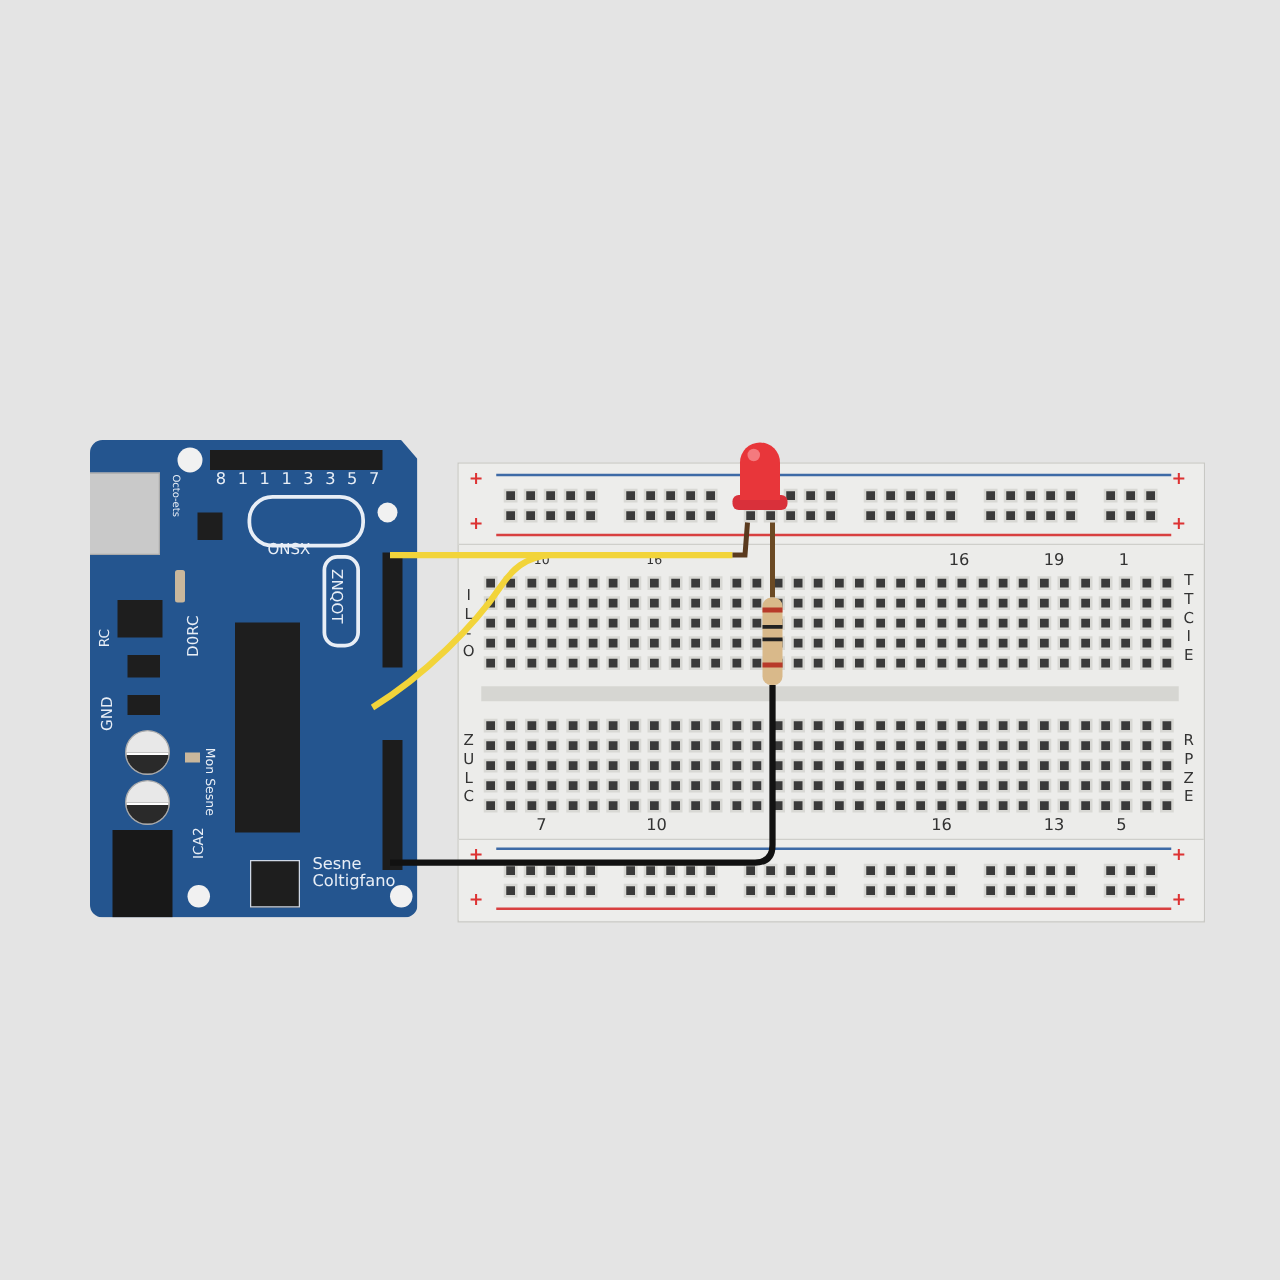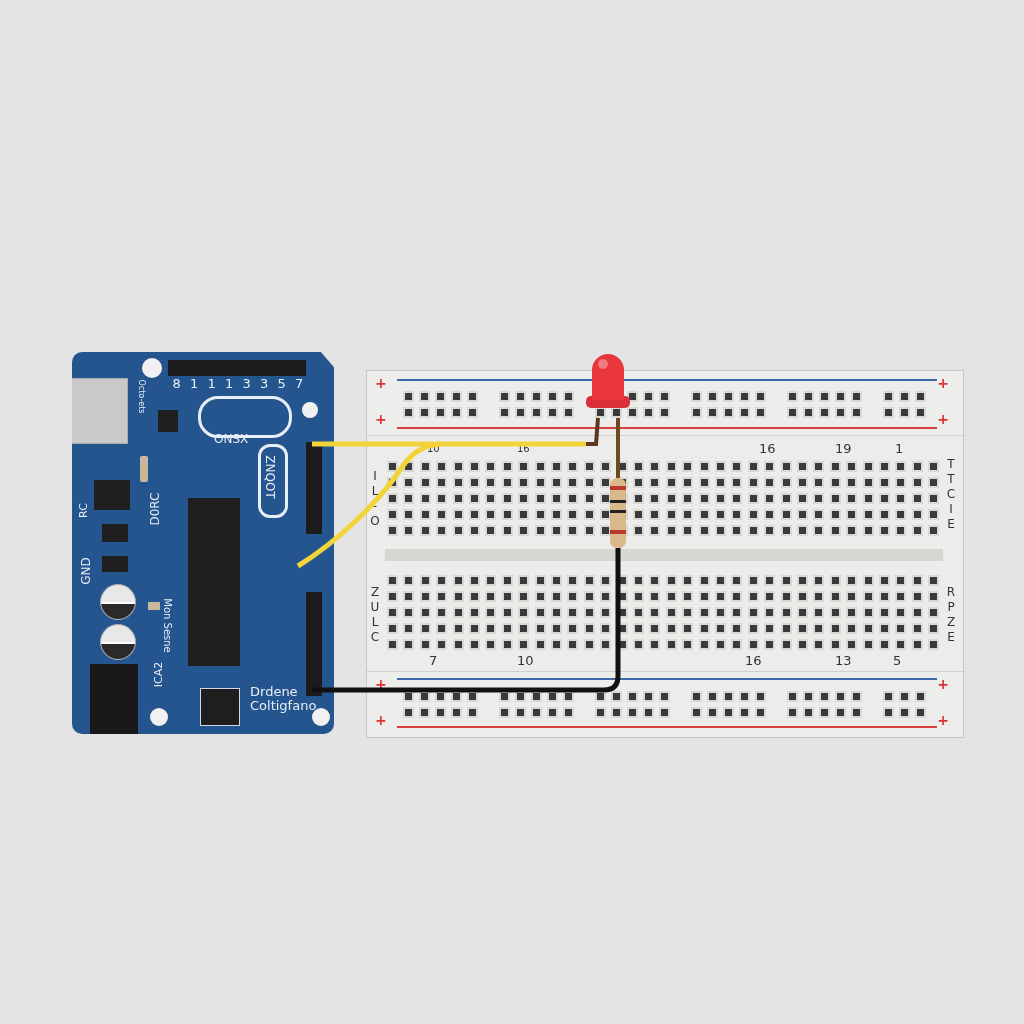--- a/index.html
+++ b/index.html
@@ -69,21 +69,21 @@
   <div class="abs" style="left:76px;top:250px;width:12px;height:8px;background:#c9b79c"></div>
 
   <div class="abs" style="left:18px;top:312px;width:48px;height:70px;background:#181818"></div>
   <div class="abs" style="left:128px;top:336px;width:38px;height:36px;border:1px solid #cfd8e6;background:#1e1e1e"></div>
 
   <div class="txt" style="left:0px;top:212px;transform:rotate(-90deg);font-size:12px">GND</div>
   <div class="txt" style="left:66px;top:150px;transform:rotate(-90deg);font-size:12px">D0RC</div>
   <div class="txt" style="left:4px;top:152px;transform:rotate(-90deg);font-size:11px">RC</div>
   <div class="txt" style="left:74px;top:316px;transform:rotate(-90deg);font-size:11px">ICA2</div>
   <div class="txt" style="left:68px;top:268px;transform:rotate(90deg);font-size:10px">Mon Sesne</div>
-  <div class="txt" style="left:178px;top:332px;font-size:13px">Drdene</div>
+  <div class="txt" style="left:178px;top:332px;font-size:13px">Sesne</div>
   <div class="txt" style="left:178px;top:346px;font-size:13px">Coltigfano</div>
 </div>
 
 <div id="bb" class="abs">
   <div class="rail" style="top:0">
     <div class="line" style="top:8px;background:#3d6aa6"></div>
     <div class="line" style="top:56px;background:#d84040"></div>
     <span class="plus" style="left:8px;top:4px">+</span>
     <span class="plus" style="left:8px;top:40px">+</span>
     <span class="plus" style="right:14px;top:4px">+</span>

